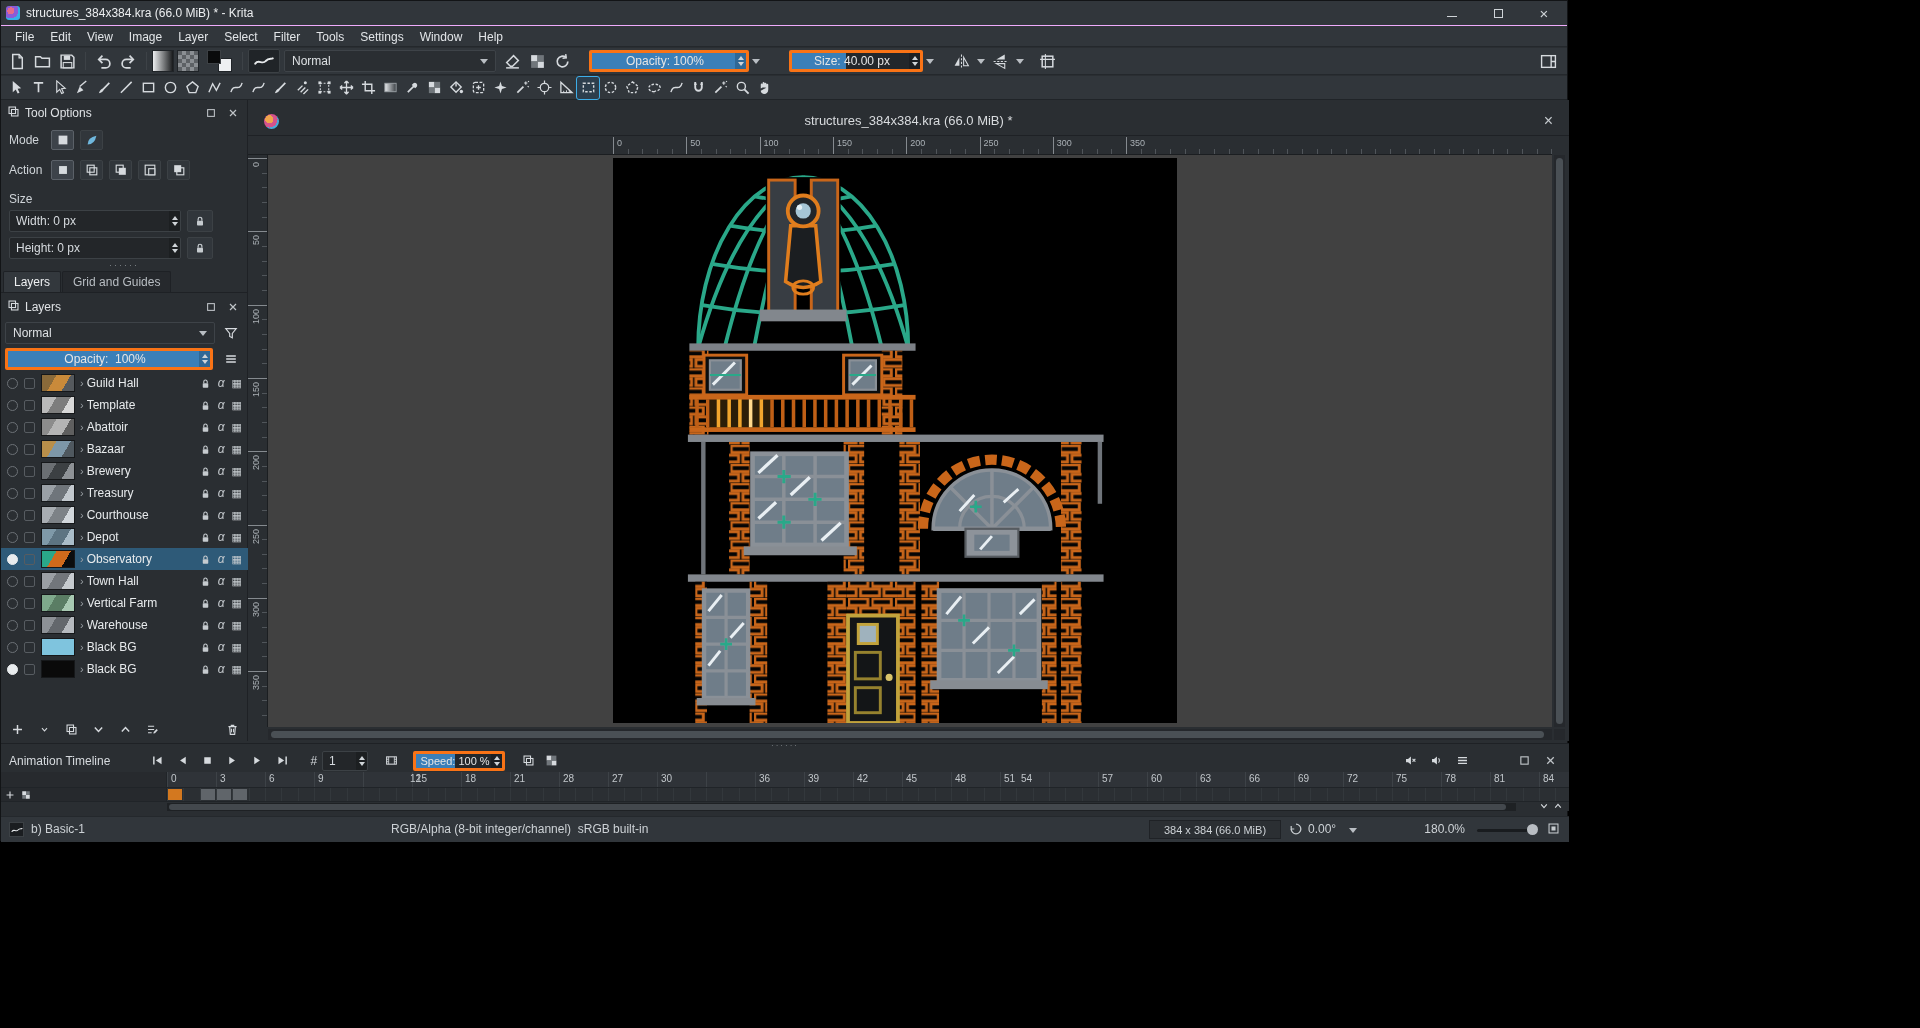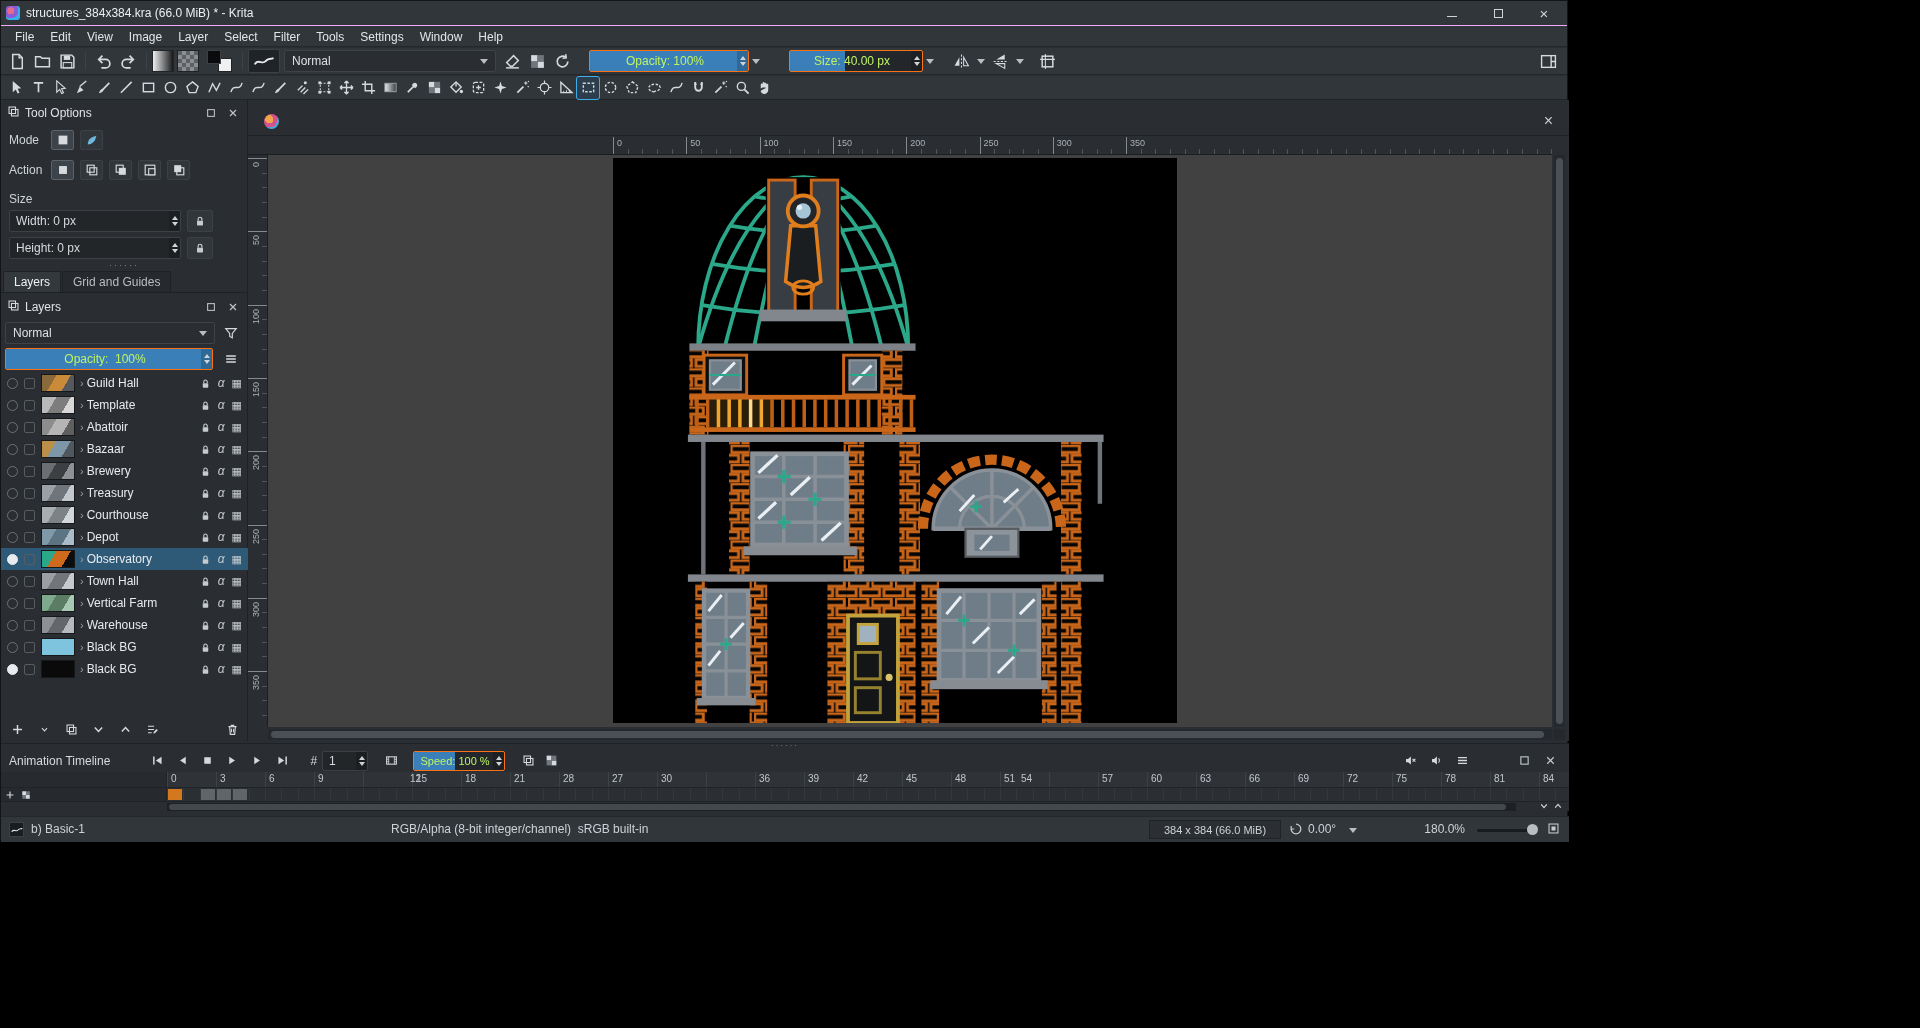--- a/index.html
+++ b/index.html
@@ -38,22 +38,22 @@
   .fgbg .bgc { position:absolute; right:1px; bottom:1px; width:14px; height:14px; background:#eef0f2; border:1px solid #202428; }
   .fgbg .fgc { position:absolute; left:1px; top:1px; width:14px; height:14px; background:#0a0b0c; border:1px solid #3c4044; }
   .preset-btn { width:32px; height:24px; background:#202428; border:1px solid #3c4145; border-radius:2px;
     display:flex; align-items:center; justify-content:center; flex:none; }
   .preset-btn svg { width:24px; height:14px; }
   .combo { height:22px; background:#2a2e32; border:1px solid #3e4348; border-radius:2px;
     display:flex; align-items:center; padding:0 7px; font-size:12px; color:#dde0e3; flex:none; }
   .combo .caret { margin-left:auto; width:0; height:0; border-left:4px solid transparent;
     border-right:4px solid transparent; border-top:5px solid #b9bec3; }
   .combo.blend { width:212px; margin:0 4px; }
-  .kslider { position:relative; height:22px; background:#23272b; border:1px solid #f97316; border-radius:2px;
-    overflow:hidden; font-size:12px; color:#bef264; flex:none; }
+  .kslider { position:relative; height:22px; background:#23272b; border:3px solid #f97316; border-radius:2px;
+    overflow:hidden; font-size:12px; color:#e5e5e5; flex:none; }
   .kslider .fill { position:absolute; left:0; top:0; bottom:0; background:#3b7fb8; }
   .kslider .lbl { position:relative; z-index:1; display:flex; align-items:center; justify-content:center;
     height:100%; padding:0 14px 0 6px; white-space:pre; }
   .spincol { position:absolute; right:0; top:0; bottom:0; width:11px; background:rgba(0,0,0,.18);
     display:flex; flex-direction:column; align-items:center; justify-content:center; gap:2px; z-index:2; }
   .sp-up { width:0; height:0; border-left:3.5px solid transparent; border-right:3.5px solid transparent; border-bottom:4px solid #cfd4d8; }
   .sp-dn { width:0; height:0; border-left:3.5px solid transparent; border-right:3.5px solid transparent; border-top:4px solid #cfd4d8; }
   .mini-caret-btn { width:14px; height:22px; display:flex; align-items:center; justify-content:center; flex:none; }
   .mini-caret-btn span { width:0; height:0; border-left:4px solid transparent; border-right:4px solid transparent; border-top:5px solid #b9bec3; }
   .spacer { flex:1; }
@@ -1170,20 +1170,21 @@
           <svg viewBox="0 0 16 16">
             <use href="#s-trash"></use>
           </svg>
         </span>
     </div>
   </div>
 
   <div class="canvas-region">
     <div class="doc-tabbar">
       <span class="doc-icon"></span>
+      <span class="doc-title">structures_384x384.kra (66.0 MiB) *</span>
       <span class="doc-close">×</span>
     </div>
     <div class="ruler-corner"></div>
     <div class="h-ruler">
         <div class="rl" style="left: 345px;">0</div>
         <div class="rl" style="left: 418.3px;">50</div>
         <div class="rl" style="left: 491.6px;">100</div>
         <div class="rl" style="left: 564.9px;">150</div>
         <div class="rl" style="left: 638.2px;">200</div>
         <div class="rl" style="left: 711.5px;">250</div>

